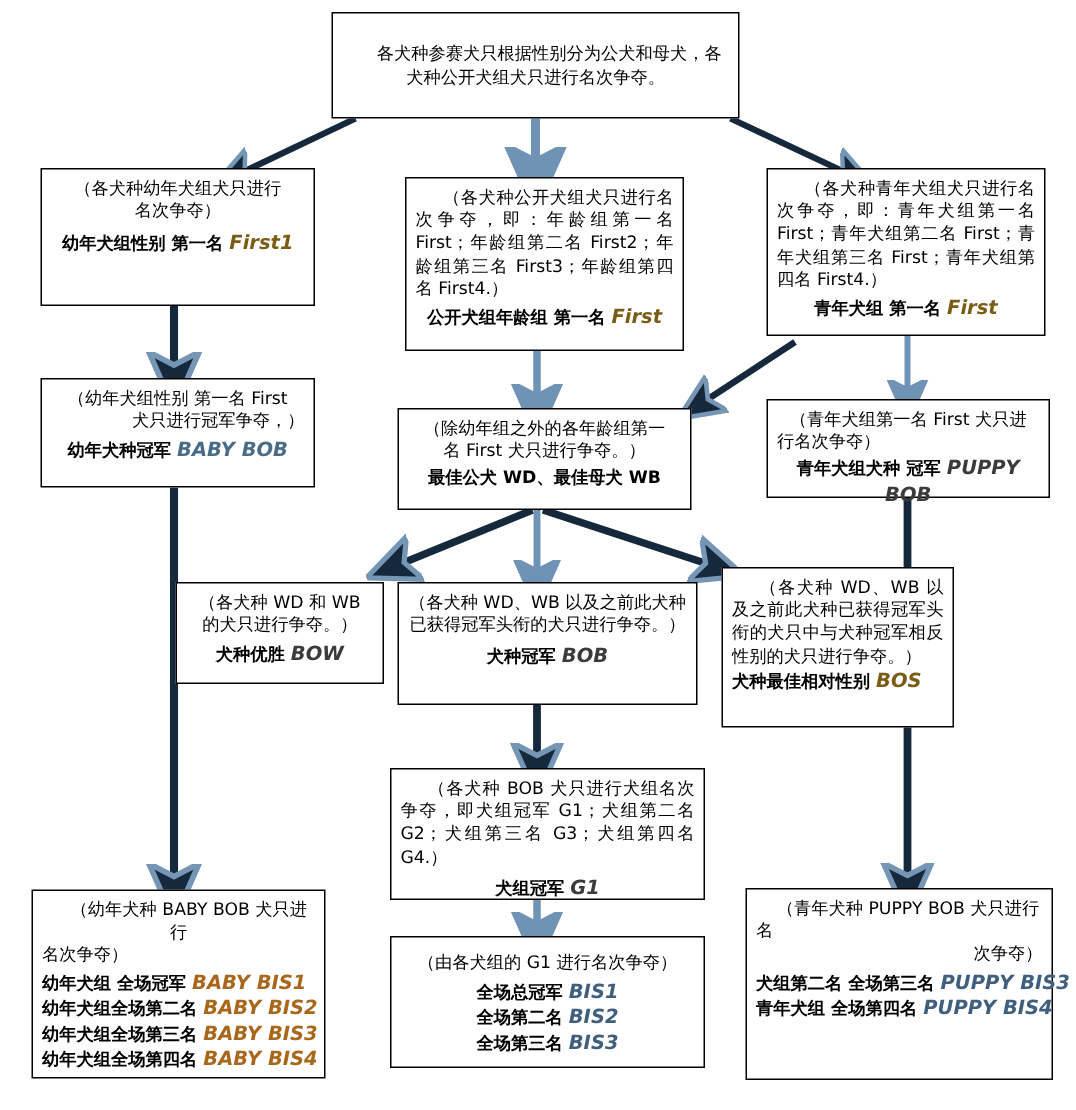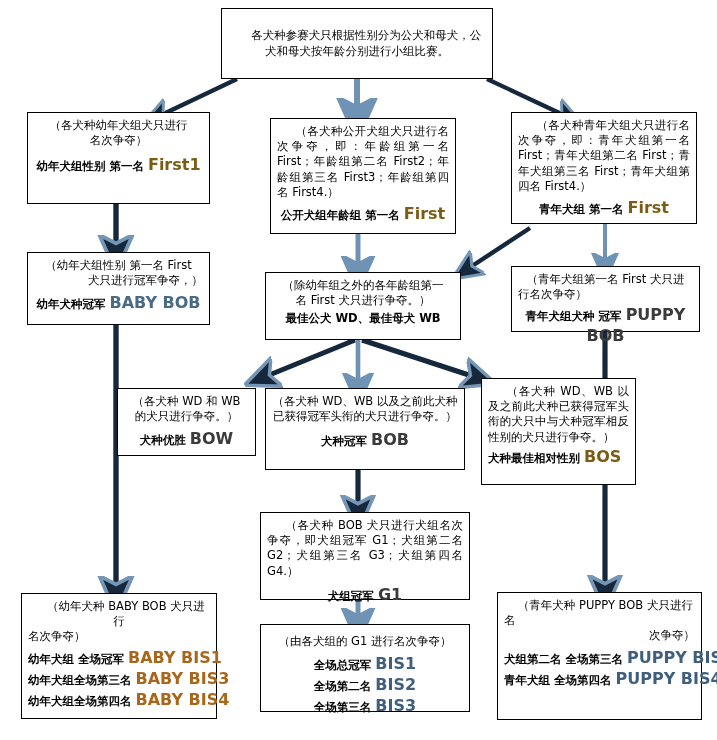--- a/index.html
+++ b/index.html
@@ -49,21 +49,22 @@
   .desc.lead { text-indent: 1.6em; }
   .result {
     font-weight: bold;
     text-align: center;
     margin-top: 2px;
   }
   .result.left { text-align: left; }
   .result-line { white-space: nowrap; }
   .tag {
     font-weight: bold;
-    font-size: 16px;
+    font-size: 13px;
+    font-style: italic;
   }
   .tag-brown { color: #7b5c14; }
   .tag-blue  { color: #4a6b86; }
   .tag-amber { color: #a9671b; }
   .tag-steel { color: #3f5f7d; }
   .tag-dark  { color: #3b3b3b; }
 </style>
 </head>
 <body>
 
@@ -102,21 +103,21 @@
     <line x1="362" y1="340" x2="478" y2="378" stroke="#16283c" stroke-width="5" marker-end="url(#headDark)"></line>
 
     <line x1="605" y1="332" x2="605" y2="592" stroke="#16283c" stroke-width="5.2" marker-end="url(#headDark)"></line>
 
     <line x1="358" y1="470" x2="358" y2="512" stroke="#16283c" stroke-width="5.2" marker-end="url(#headDark)"></line>
 
     <line x1="358" y1="600" x2="358" y2="624" stroke="#6f93b5" stroke-width="5" marker-end="url(#headBlue)"></line>
   </svg>
 
   <div class="node" style="left:221px; top:8px; width:272px; height:71px; display:flex; align-items:center;">
-    <div class="desc lead" style="width:100%;">各犬种参赛犬只根据性别分为公犬和母犬，公犬和母犬按年龄分别进行小组比赛。</div>
+    <div class="desc lead" style="width:100%;">各犬种参赛犬只根据性别分为公犬和母犬，各犬种公开犬组犬只进行名次争夺。</div>
   </div>
 
   <div class="node" style="left:27px; top:112px; width:183px; height:92px;">
     <div class="desc">（各犬种幼年犬组犬只进行</div>
     <div class="desc">名次争夺）</div>
     <div class="result" style="margin-top:6px;">
       <span>幼年犬组性别 第一名</span>
       <span class="tag tag-brown">First1</span>
     </div>
   </div>
@@ -197,20 +198,24 @@
 
   <div class="node" style="left:21px; top:593px; width:196px; height:126px;">
     <div class="desc" style="text-indent:1.2em; text-align:center;">（幼年犬种 BABY BOB 犬只进行</div>
     <div class="desc" style="text-align:left;">名次争夺）</div>
     <div class="result left" style="margin-top:2px;">
       <div class="result-line">
         <span>幼年犬组 全场冠军</span>
         <span class="tag tag-amber">BABY BIS1</span>
       </div>
       <div class="result-line">
+        <span>幼年犬组全场第二名</span>
+        <span class="tag tag-amber">BABY BIS2</span>
+      </div>
+      <div class="result-line">
         <span>幼年犬组全场第三名</span>
         <span class="tag tag-amber">BABY BIS3</span>
       </div>
       <div class="result-line">
         <span>幼年犬组全场第四名</span>
         <span class="tag tag-amber">BABY BIS4</span>
       </div>
     </div>
   </div>
 

